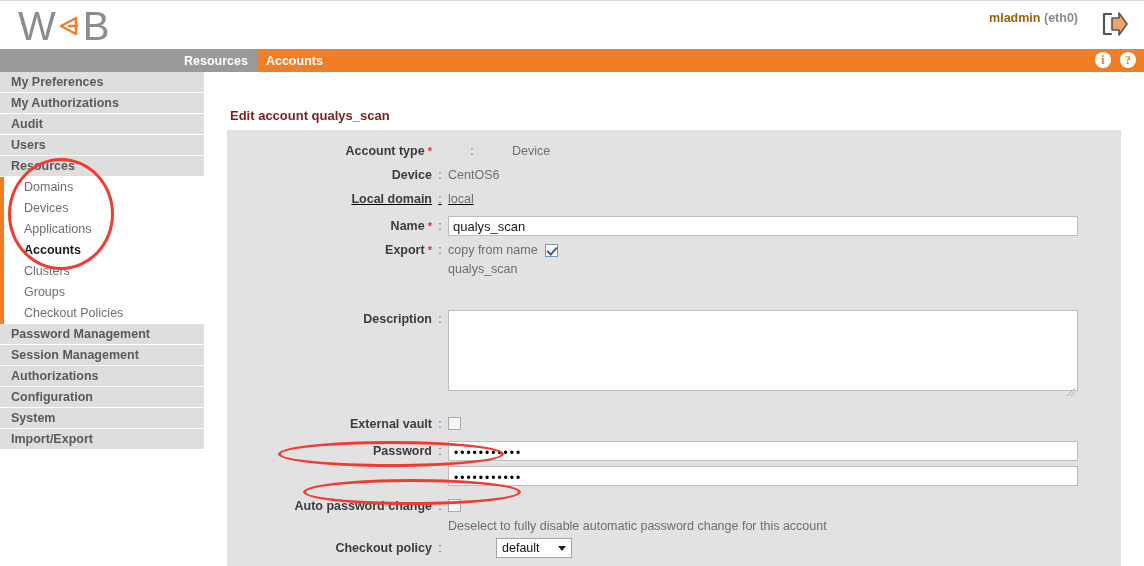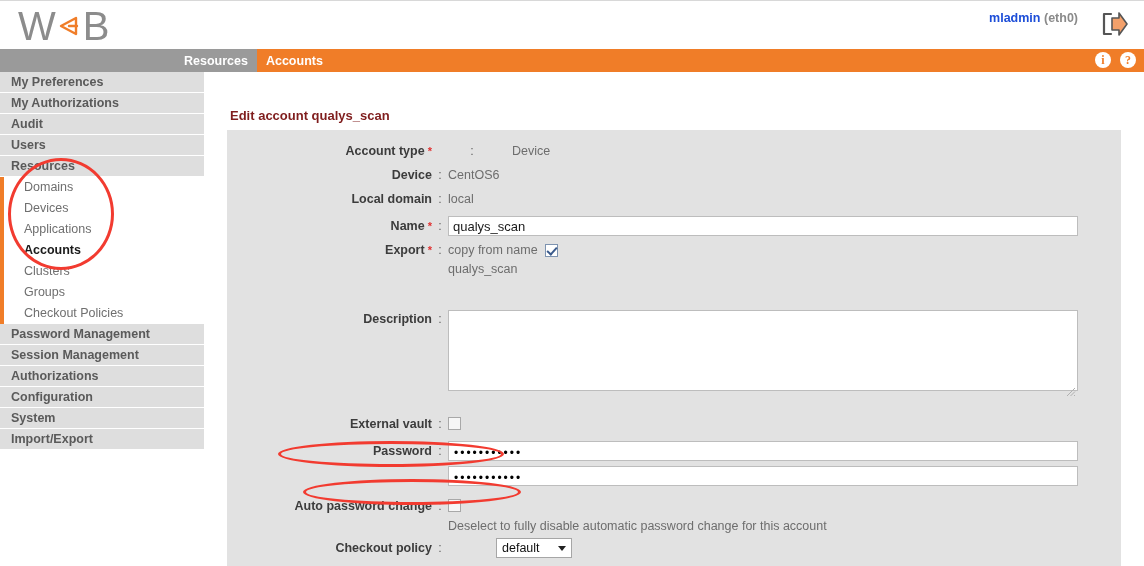--- a/index.html
+++ b/index.html
@@ -49,21 +49,21 @@
   }
   .logo-mark svg { display: block; }
 
   .user-info {
     position: absolute;
     right: 66px; top: 10px;
     font-size: 12.5px;
     color: #4a4a4a;
     white-space: nowrap;
   }
-  .user-info .uname { font-weight: bold; color: #1d4ed8; }
+  .user-info .uname { font-weight: bold; color: #a16207; }
   .user-info .uiface { color: #8a8a8a; font-weight: bold; }
 
   .logout-btn {
     position: absolute;
     right: 14px; top: 8px;
     width: 32px; height: 30px;
     cursor: pointer;
   }
 
   
@@ -392,21 +392,21 @@
         <div class="fcolon">:</div>
         <div class="fvalue">Device</div>
       </div>
 
       <div class="frow" style="top:38px;">
         <div class="flabel">Device</div>
         <div class="fcolon">:</div>
         <div class="fvalue">CentOS6</div>
       </div>
 
-      <div class="frow" style="top:62px;">
+      <div class="frow" style="top:62px;text-decoration:underline;">
         <div class="flabel">Local domain</div>
         <div class="fcolon">:</div>
         <div class="fvalue">local</div>
       </div>
 
       <div class="frow" style="top:86px;">
         <div class="flabel" style="padding-top:3px;"><span>Name</span><span class="req"> *</span></div>
         <div class="fcolon" style="padding-top:3px;">:</div>
         <input class="text-field" style="width: 630px;" value="qualys_scan">
       </div>

